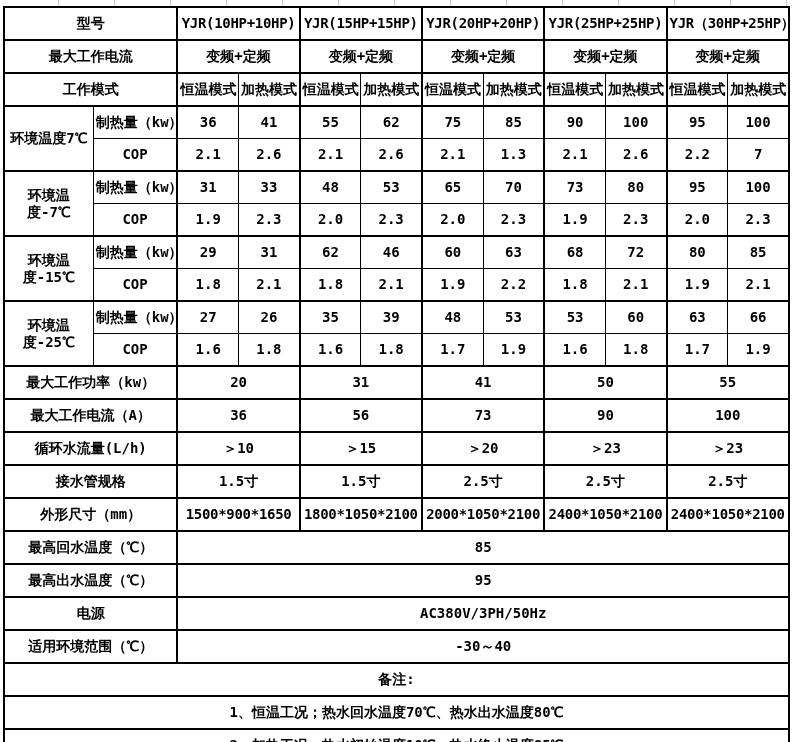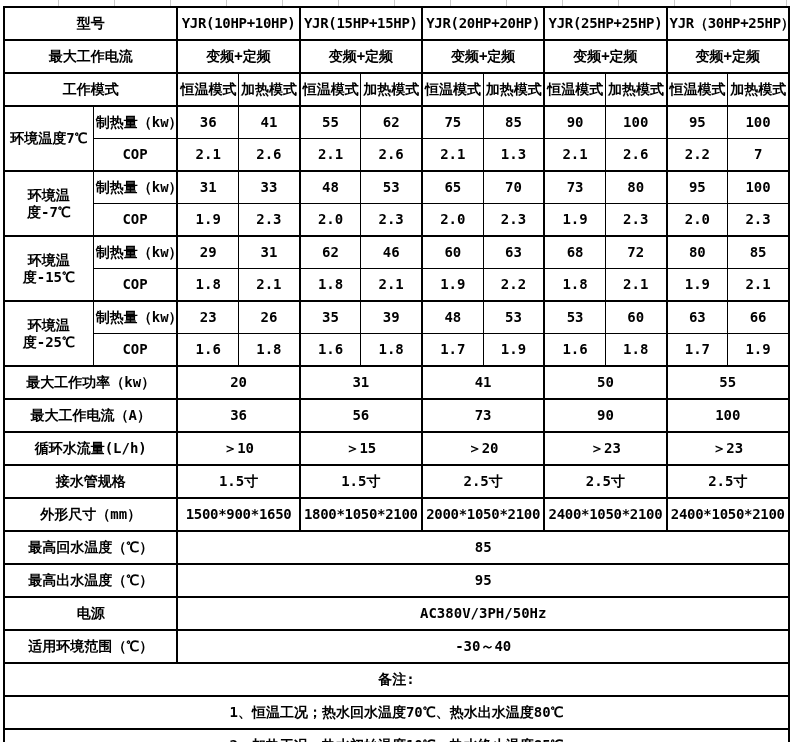--- a/index.html
+++ b/index.html
@@ -181,21 +181,21 @@
       <td class="num">2.2</td>
       <td class="l2 num">1.8</td>
       <td class="num">2.1</td>
       <td class="l2 num">1.9</td>
       <td class="num">2.1</td>
     </tr>
 
     <tr>
       <td rowspan="2" class="t2 lbl">环境温度-25℃</td>
       <td class="t2 lbl2">制热量（kw）</td>
-      <td class="t2 l2 num">23</td>
+      <td class="t2 l2 num">27</td>
       <td class="t2 num">26</td>
       <td class="t2 l2 num">35</td>
       <td class="t2 num">39</td>
       <td class="t2 l2 num">48</td>
       <td class="t2 num">53</td>
       <td class="t2 l2 num">53</td>
       <td class="t2 num">60</td>
       <td class="t2 l2 num">63</td>
       <td class="t2 num">66</td>
     </tr>

